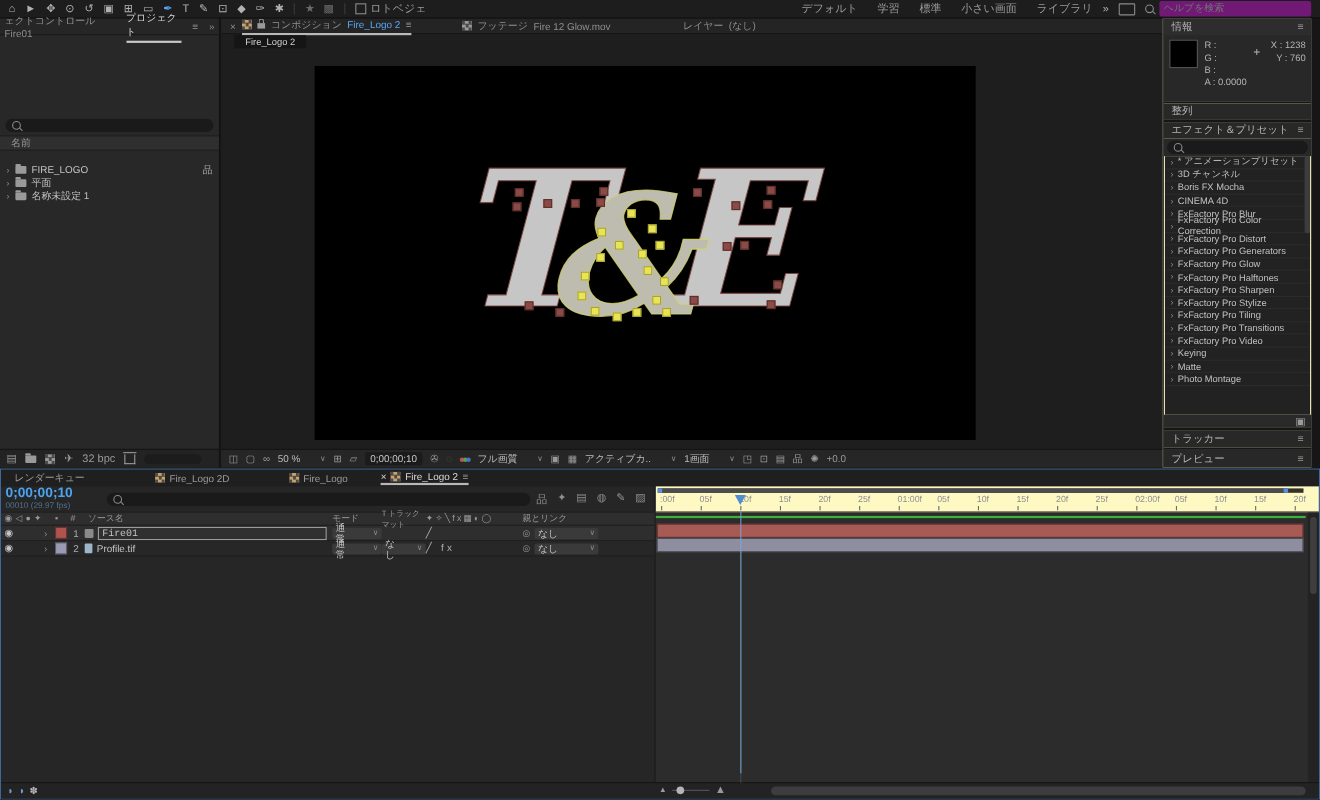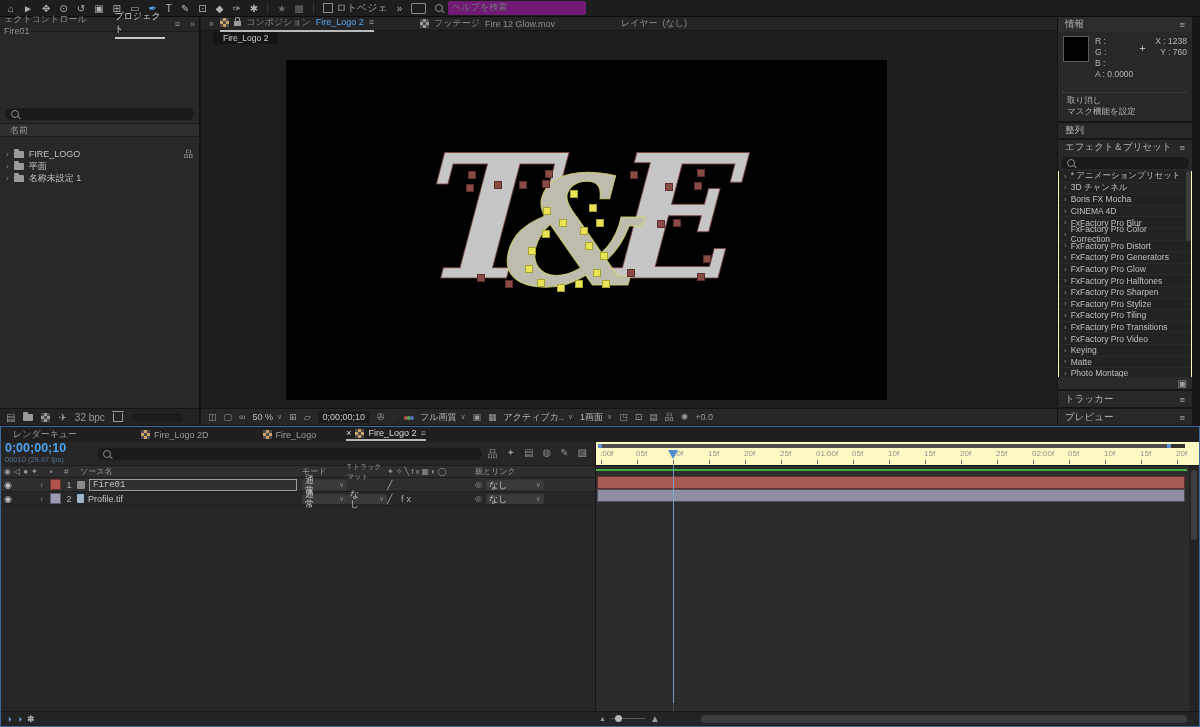--- a/index.html
+++ b/index.html
@@ -65,21 +65,21 @@
   .logo{position:absolute;line-height:1;font-family:"DejaVu Serif","Liberation Serif",serif;font-style:italic;font-weight:bold;
         color:#c6c6c6;transform:skewX(-4deg);}
   .logo-t{left:140px;top:72px;font-size:172px;-webkit-text-stroke:1px rgba(120,66,60,.85);}
   .logo-e{left:326px;top:72px;font-size:172px;-webkit-text-stroke:1px rgba(120,66,60,.85);}
   .logo-amp{left:222px;top:96px;font-size:152px;color:#bdbcae;-webkit-text-stroke:1px rgba(214,212,104,.8);z-index:2;}
   .mp{position:absolute;width:6px;height:6px;margin:-3px 0 0 -3px;border:1px solid #000;z-index:3;}
   .mp.maroon{background:#8a4a45;border-color:#5e2e2a;}
   .mp.yellow{background:#e8e455;border-color:#a8a432;}
   .vtoolbar{position:absolute;left:0;right:0;bottom:0;height:17px;background:#262626;border-top:1px solid #141414;
             display:flex;align-items:center;gap:7px;padding:0 7px;color:#9a9a9a;font-size:9px;box-sizing:border-box;}
-  .dd{display:inline-flex;align-items:center;gap:4px;color:#bdbdbd;}
+  .dd{display:inline-flex;align-items:center;gap:18px;color:#bdbdbd;}
   .ddcaret{font-size:7px;color:#8a8a8a;}
   .tcwell{background:#1b1b1b;border-radius:2px;padding:0 5px;color:#c8c8c8;height:12px;line-height:12px;}
   .rgbdots b{width:4px;height:4px;border-radius:50%;display:inline-block;margin-right:-1px;}
   .rgbdots .r{background:#c05050;} .rgbdots .g{background:#50a850;} .rgbdots .b{background:#5070c0;}
 
   
   .right-panel{position:absolute;left:1057px;top:17px;width:135px;height:408px;background:#fef9c3;display:flex;flex-direction:column;border-left:1px solid #121212;box-sizing:border-box;}
   .rp-section{background:#282828;}
   .gap2{height:2px;background:#161616;flex:none;}
   .infobody{height:60px;display:flex;gap:6px;padding:4px 5px 0 5px;box-sizing:border-box;font-size:8.5px;color:#b5b5b5;}
@@ -182,20 +182,27 @@
     <span class="sep"></span>
     <span id="toolbar-extras" style="display:flex;gap:8px;align-items:center;">
         <span class="tool" style="color: rgb(106, 106, 106);">★</span>
         <span class="tool" style="color: rgb(106, 106, 106);">▩</span>
       </span>
     <span class="sep"></span>
     <span class="roto">
       <span class="cb"></span>
       <span>ロトベジェ</span>
     </span>
+    <span class="workspaces" id="workspaces">
+        <span class="ws">デフォルト</span>
+        <span class="ws">学習</span>
+        <span class="ws">標準</span>
+        <span class="ws">小さい画面</span>
+        <span class="ws">ライブラリ</span>
+      </span>
     <span class="tool">»</span>
     <span class="wsicon"></span>
     <span class="help">
       <span class="mag"></span>
       <input placeholder="ヘルプを検索" style="">
     </span>
   </div>
 
   <div class="left-panel">
     <div class="ptabs">
@@ -320,24 +327,20 @@
           <span>R :</span><br>
           <span>G :</span><br>
           <span>B :</span><br>
           <span>A :</span> <span>0.0000</span>
         </span>
         <span class="plus">+</span>
         <span class="infR">
           <span>X :</span> <span>1238</span><br>
           <span>Y :</span> <span>760</span>
         </span>
-      </div>
-      <div class="infoactions">
-        <span>取り消し</span><br>
-        <span>マスク機能を設定</span>
       </div>
     </div>
     <div class="gap2"></div>
     <div class="rp-section panelhead">
       <span>整列</span>
     </div>
     <div class="gap2"></div>
     <div class="rp-section panelhead">
       <span>エフェクト＆プリセット</span>
       <span class="menu">≡</span>

